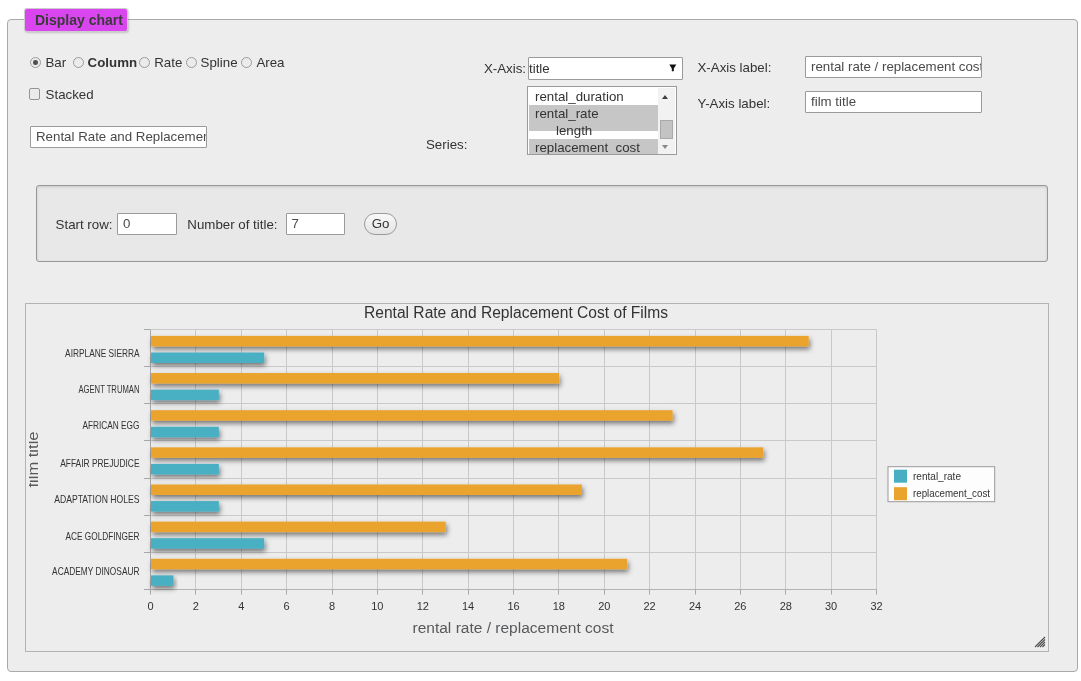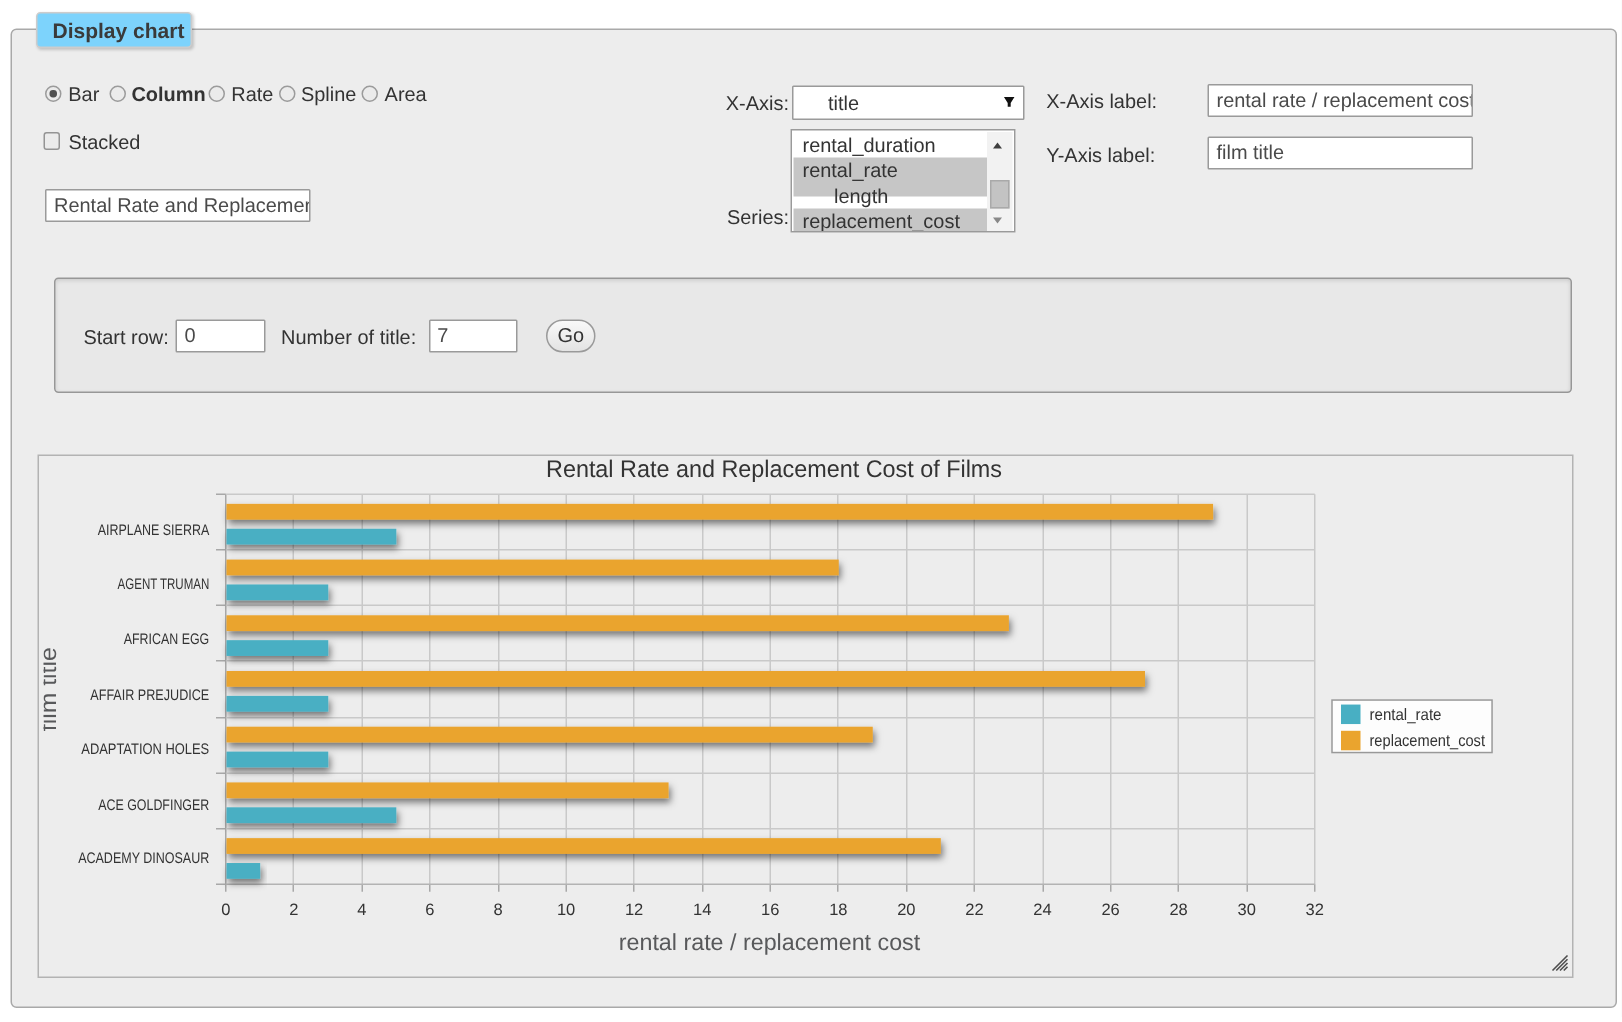--- a/index.html
+++ b/index.html
@@ -1,33 +1,33 @@
 <!DOCTYPE html>
 <html><head>
 <meta charset="utf-8">
 <style>
   * { margin:0; padding:0; box-sizing:border-box; }
   html,body { width:1081px; height:681px; background:#fff; font-family:"Liberation Sans", sans-serif; }
   .abs { position:absolute; }
   .fieldset { left:7px; top:19px; width:1071px; height:653px; background:#ededed; border:1px solid #a9a9a9; border-radius:4px; }
-  .legendbox { left:24px; top:8px; width:104px; height:24px; background:#7dd3fc; border:1px solid #ccc; z-index:5; border-radius:3px; box-shadow:1px 1px 2px rgba(0,0,0,0.18);
+  .legendbox { left:24px; top:8px; width:104px; height:24px; background:#d946ef; border:1px solid #ccc; z-index:5; border-radius:3px; box-shadow:1px 1px 2px rgba(0,0,0,0.18);
                font-weight:bold; font-size:14px; color:#3a3a3a; line-height:23px; padding-left:10px; white-space:nowrap; }
   .lbl { font-size:13.3px; color:#333; line-height:13.3px; white-space:nowrap; }
   .radio { width:11px; height:11px; border:1px solid #9b9b9b; border-radius:50%; background:#ebebeb; }
   .radio.on::after { content:""; position:absolute; left:2.2px; top:2.2px; width:4.6px; height:4.6px; background:#505050; border-radius:50%; }
   .checkbox { width:11.5px; height:11.5px; border:1px solid #949494; background:#ebebeb; border-radius:2px; }
   .tinput { background:#fff; border:1px solid #9a9a9a; font-size:13.3px; color:#4a4a4a; line-height:20px; padding-left:5px;
             white-space:nowrap; overflow:hidden; border-radius:1px; }
   .panel { left:36px; top:185px; width:1012px; height:77px; background:#e8e8e8; border:1px solid #979797; border-radius:3px;
            box-shadow: inset 0 1px 3px rgba(0,0,0,0.13); }
   .gobtn { left:364px; top:213px; width:33px; height:22px; border:1px solid #9a9a9a; border-radius:11px;
            background:linear-gradient(#f9f9f9,#e3e3e3); font-weight:normal; font-size:13.3px; color:#333; text-align:center; line-height:20px; }
   .chartbox { left:24.5px; top:303px; width:1024px; height:348.5px; border:1px solid #b3b3b3; background:#ededed; }
   .selectbox { left:528px; top:57px; width:155px; height:23px; background:#fff; border:1px solid #9a9a9a; border-radius:1px;
-               font-size:13.3px; color:#333; line-height:21px; padding-left:23px; }
+               font-size:13.3px; color:#333; line-height:21px; padding-left:0; }
   .listbox { left:527px; top:86px; width:150px; height:69px; background:#fff; border:1px solid #9a9a9a; overflow:hidden; }
   .li { position:absolute; left:1px; width:131px; height:26px; font-size:13.3px; color:#333; line-height:17.25px; padding-left:6px; white-space:nowrap; }
   .li.sel { background:#c6c6c6; }
   .sbar { position:absolute; right:1px; top:1px; width:17px; height:67px; background:#f2f2f2; }
   .sthumb { position:absolute; left:2px; width:13px; background:#c3c3c3; border:1px solid #a9a9a9; }
   .sarr { position:absolute; left:3.5px; width:0; height:0; }
 </style>
 </head>
 <body>
 <div class="abs fieldset"></div>
@@ -48,21 +48,21 @@
 <div class="abs lbl" style="left:45.6px; top:88.2px;">Stacked</div>
 
 <div class="abs tinput" style="left:30px; top:126px; width:177px; height:22px;">Rental Rate and Replacement Cost of Films</div>
 
 <div class="abs lbl" style="left:426px; top:62.2px; width:100px; text-align:right;">X-Axis:</div>
 <div class="abs selectbox">title</div>
 <svg class="abs" style="left:669px; top:64px;" width="8" height="8">
     <path d="M0.3,0.6 h7 l-2.5,4 v2.6 h-2 v-2.6 z" fill="#111"></path>
   </svg>
 
-<div class="abs lbl" style="left:426px; top:138.3px; width:100px; text-align:right;">Series:</div>
+<div class="abs lbl" style="left:426px; top:138.3px; width:100px; ">Series:</div>
 <div class="abs listbox">
   <div class="li" style="top:0.5px;">rental_duration</div>
   <div class="li sel" style="top:17.75px;">rental_rate</div>
   <div class="li" style="top:35px;padding-left:27px;">length</div>
   <div class="li sel" style="top:52.25px;">replacement_cost</div>
   <div class="sbar">
     <div class="sarr" style="top:6.6px; left:4.2px; border-left:3.6px solid transparent; border-right:3.6px solid transparent; border-bottom:4.2px solid #3f3f3f;"></div>
     <div class="sthumb" style="top:31.5px; height:19px;"></div>
     <div class="sarr" style="top:57px; left:4.2px; border-left:3.8px solid transparent; border-right:3.8px solid transparent; border-top:4.2px solid #888;"></div>
   </div>

